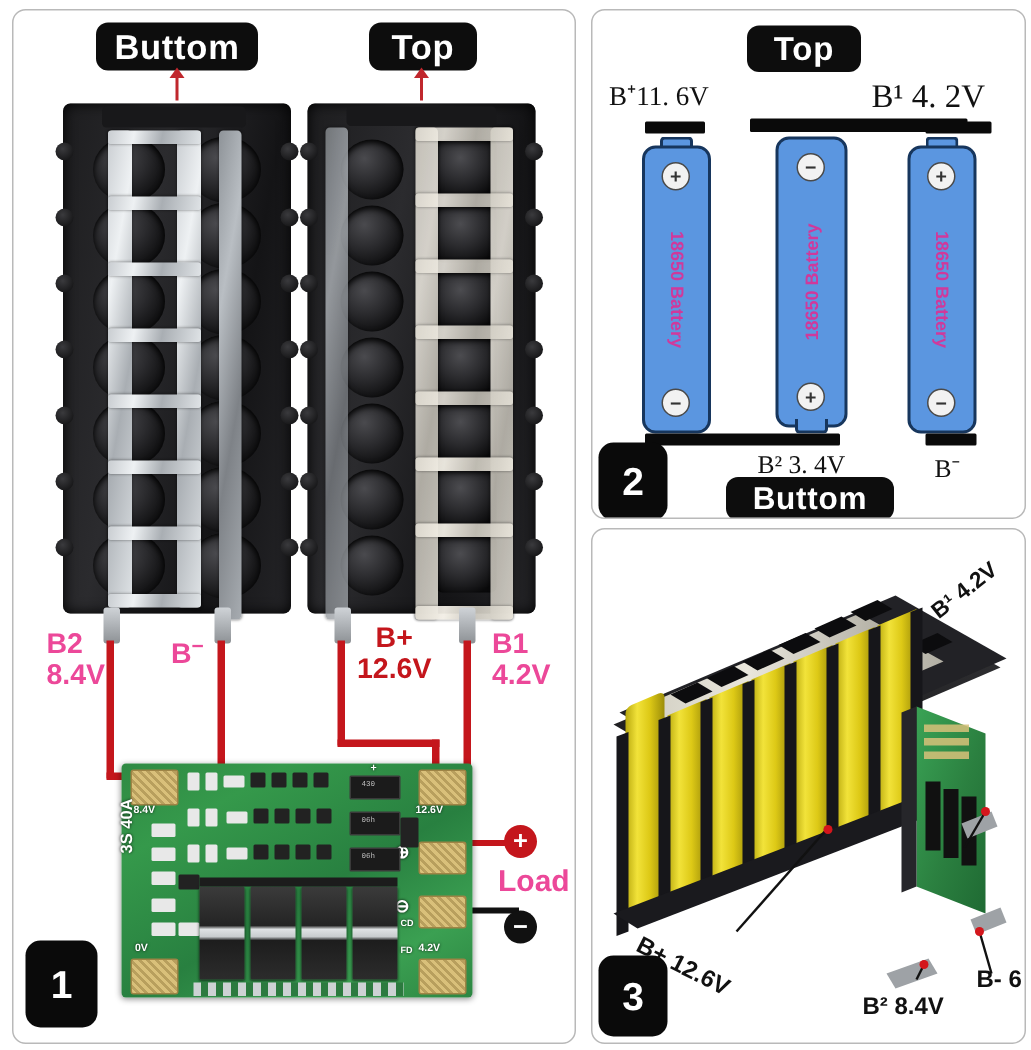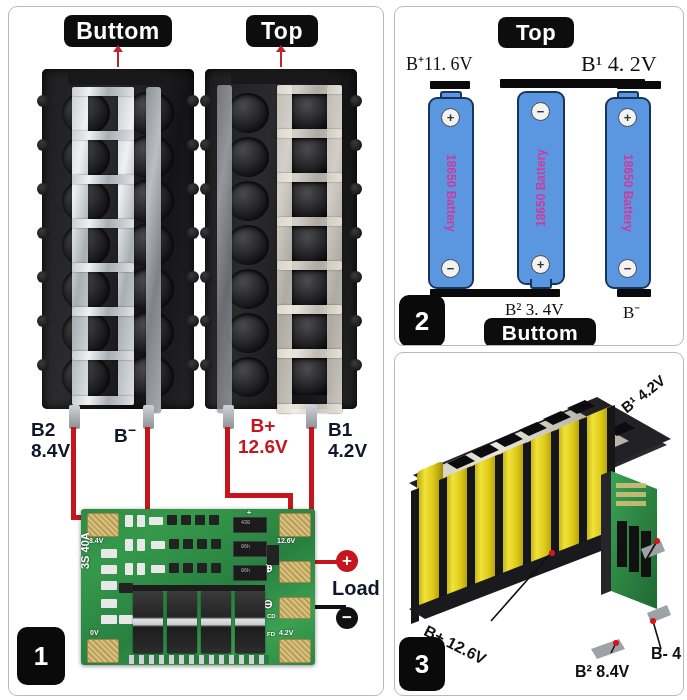--- a/index.html
+++ b/index.html
@@ -44,21 +44,21 @@
   .rung{position:absolute;height:9px;border-radius:2px;}
 
   
   .wire{position:absolute;background:#c4161c;}
   .wire-blk{position:absolute;background:#111;}
   .dot{position:absolute;width:9px;height:9px;border-radius:50%;background:#d4161c;
        box-shadow:0 0 2px rgba(0,0,0,.6);}
   .lug{position:absolute;background:linear-gradient(180deg,#cfd3d7,#8d9195);border-radius:2px;}
 
   
-  .lbl{position:absolute;font-weight:bold;line-height:1.12;white-space:nowrap;color:#0f172a;}
+  .lbl{position:absolute;font-weight:bold;line-height:1.12;white-space:nowrap;color:#ec4899;}
   .lbl.red{color:#c4161c;}
   .serif{font-family:"Liberation Serif",serif;font-weight:normal;color:#111;white-space:nowrap;position:absolute;}
 
   
   #pcb{position:absolute;left:72px;top:502px;width:234px;height:156px;
       background:linear-gradient(150deg,#2f8a43 0%,#35994b 22%,#288040 55%,#3ba052 80%,#2c8642 100%);
       border-radius:3px;box-shadow:0 1px 4px rgba(0,0,0,.45);}
   .pad{position:absolute;border-radius:2px;
      background:repeating-linear-gradient(45deg,#d9c07a 0 2px,#b89f5d 2px 4px);
      border:1px solid #9e8445;}
@@ -462,19 +462,19 @@
       </svg>
 
       <div class="reddot" style="left:154px;top:197px;"></div>
       <div class="reddot" style="left:259px;top:185px;"></div>
       <div class="reddot" style="left:218px;top:287px;"></div>
       <div class="reddot" style="left:255px;top:265px;"></div>
 
       <div class="rot" style="left:228px;top:48px;font-size:15px;transform:rotate(-38deg);">B¹ 4.2V</div>
       <div class="rot" style="left:30px;top:268px;font-size:16px;transform:rotate(27deg);">B+ 12.6V</div>
       <div class="rot" style="left:180px;top:310px;font-size:16px;">B² 8.4V</div>
-      <div class="rot" style="left:256px;top:292px;font-size:16px;">B- 4</div>
+      <div class="rot" style="left:256px;top:292px;font-size:16px;">B- 6</div>
 
       <div class="badge" style="left:4px;top:284px;width:46px;height:54px;">3</div>
     </div>
   </div>
 
 </div>
 
 </body></html>

